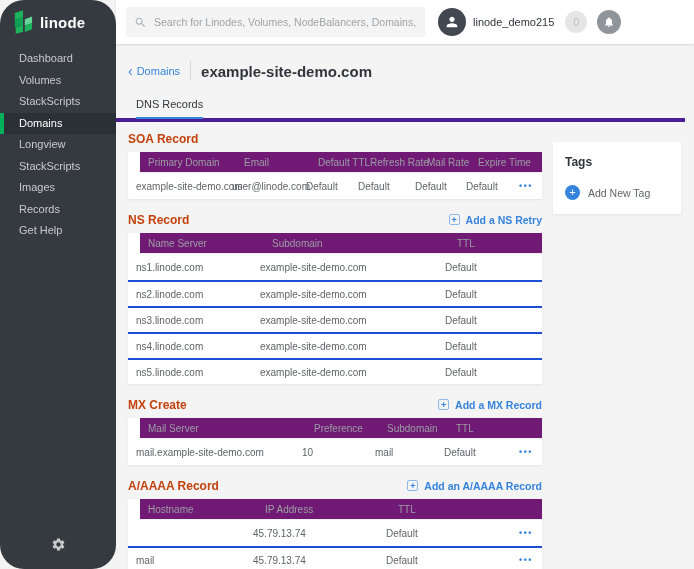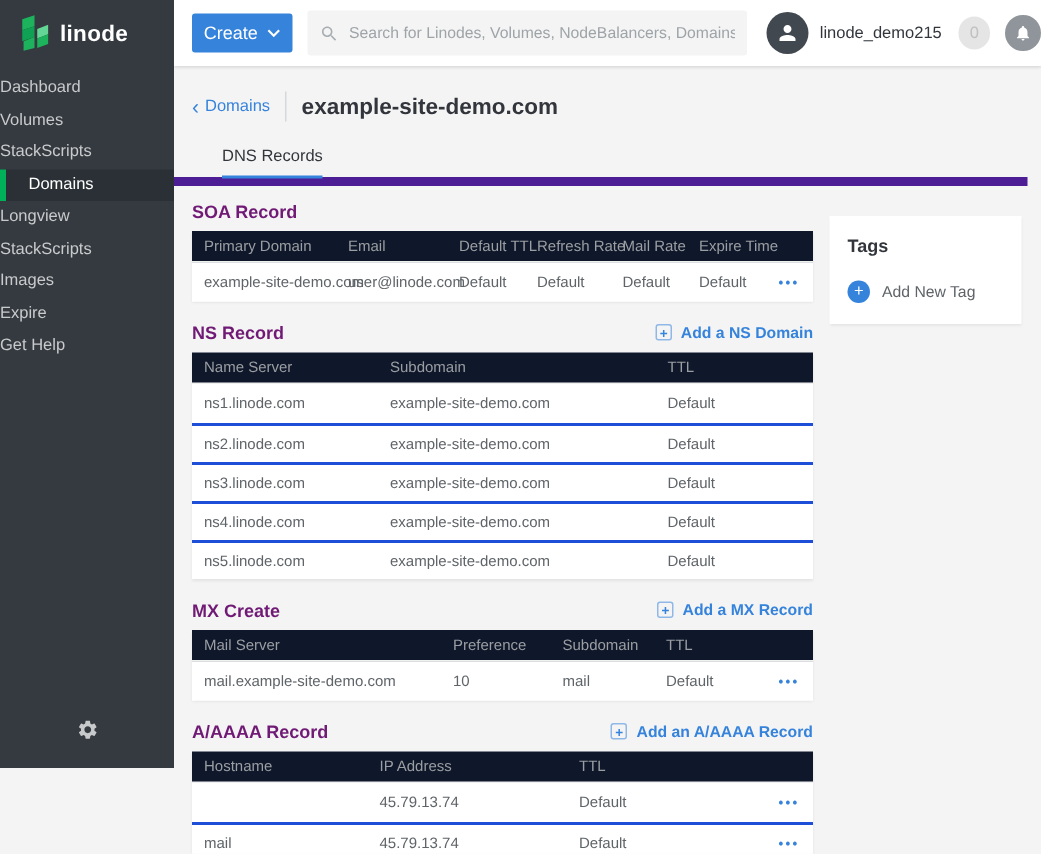--- a/index.html
+++ b/index.html
@@ -1,25 +1,25 @@
 <!DOCTYPE html>
 <html><head>
 <meta charset="utf-8">
 <style>
   * { margin:0; padding:0; box-sizing:border-box; }
   html,body { width:694px; height:569px; overflow:hidden; }
   body { font-family:"Liberation Sans", sans-serif; background:#f4f4f4; position:relative; }
 
   
-  .sidebar { position:absolute; left:0; top:0; width:116px; height:512px; background:#343a40; z-index:5; }
+  .sidebar { position:absolute; left:0; top:0; width:116px; height:569px; background:#343a40; z-index:5;border-radius:24px; }
   .logo { display:flex; align-items:center; height:44px; padding-left:13px; }
   .logo svg { margin-right:7px; }
   .logo-text { color:#fff; font-size:15px; font-weight:bold; letter-spacing:.2px; }
   .nav { margin-top:4px; }
-  .nav-item { height:21.5px; line-height:21.5px; font-size:11px; color:#c9cacc; cursor:pointer; }
+  .nav-item { height:21.5px; line-height:21.5px; padding-left:19px; font-size:11px; color:#c9cacc; cursor:pointer; }
   .nav-item.active { background:#2b3036; color:#ffffff; border-left:4px solid #00b159; padding-left:15px; }
   .gear { position:absolute; bottom:13px; left:0; width:116px; text-align:center; }
   .gear svg { opacity:.92; }
 
   
   .topbar { position:absolute; left:116px; top:0; width:578px; height:44px; background:#ffffff;
             box-shadow:0 1px 2px rgba(0,0,0,.12); display:flex; align-items:center; z-index:4; }
   .create-btn { margin-left:12px; width:68px; height:26px; background:#3683dc; color:#fff; border:none;
                 font-size:12px; font-family:inherit; border-radius:2px; display:flex; align-items:center;
                 justify-content:center; gap:6px; cursor:pointer; }
@@ -40,44 +40,44 @@
 
   
   .content { position:absolute; left:116px; top:44px; width:578px; height:525px; background:#f4f4f4;
              padding-top:15px; }
   .breadcrumb-row { display:flex; align-items:center; margin-left:12px; height:24px; }
   .back-link { color:#3683dc; font-size:11px; text-decoration:none; display:flex; align-items:center; cursor:pointer; }
   .back-link .chev { font-size:14px; margin-right:4px; line-height:1; }
   .bc-divider { width:1px; height:20px; background:#d6d7d9; margin:0 10px; }
   .page-title { font-size:15px; font-weight:bold; color:#32363c; }
 
-  .tabbar { margin-top:11px; margin-right:9px; border-bottom:6px solid #4c1d95; padding-left:32px; }
+  .tabbar { margin-top:11px; margin-right:9px; border-bottom:4px solid #4c1d95; padding-left:20px; }
   .tab { display:inline-block; font-size:11px; color:#32363c; padding-bottom:7px; cursor:pointer; }
   .tab.active { border-bottom:2px solid #3683dc; margin-bottom:-1px; }
 
   .cols { display:flex; align-items:flex-start; margin-left:12px; margin-top:8px; }
   .left-col { width:414px; }
   .right-col { width:128px; margin-left:11px; margin-top:12px; }
 
   .section { margin-bottom:12px; }
   .section-head { display:flex; justify-content:space-between; align-items:center; height:17px; margin-bottom:5px; }
-  .section-title { font-size:12px; font-weight:bold; color:#701a75; }
+  .section-title { font-size:12px; font-weight:bold; color:#c2410c; }
   .add-link { display:flex; align-items:center; color:#3683dc; font-size:10.5px; font-weight:bold;
               text-decoration:none; cursor:pointer; }
   .plus-box { width:11px; height:11px; border:1px solid #8fb8e8; border-radius:2px; color:#3683dc;
               font-size:9px; line-height:10px; text-align:center; margin-right:6px; display:inline-block; }
 
   .table { background:#ffffff; box-shadow:0 1px 2px rgba(0,0,0,.07); }
   .row { display:grid; align-items:center; }
   .sec-0 .row { grid-template-columns:96px 74px 52px 57px 51px 1fr 28px; }
   .sec-1 .row { grid-template-columns:124px 185px 1fr 28px; }
   .sec-2 .row { grid-template-columns:166px 73px 69px 1fr 28px; }
   .sec-3 .row { grid-template-columns:117px 133px 1fr 28px; }
   .cell { padding-left:8px; white-space:nowrap; overflow:visible; }
-  .thead { height:21px; background:#0f172a; border-bottom:1px solid #f0f0f0; }
+  .thead { height:21px; background:#701a75; border-bottom:1px solid #f0f0f0;margin-left:12px; }
   .thead .cell { font-size:10px; color:#9b9ea2; }
   .trow { height:26px; background:#fff; }
   .trow + .trow { border-top:2px solid #1d4ed8; }
   .trow .cell { font-size:10px; color:#5f6468; }
   .menu-cell { text-align:right; padding-right:9px; color:#3683dc; font-size:9px; letter-spacing:1.5px;
                font-weight:bold; cursor:pointer; }
 
   .tags-card { background:#fff; box-shadow:0 1px 2px rgba(0,0,0,.07); padding:13px 12px 14px 12px; }
   .tags-title { font-size:12px; font-weight:bold; color:#32363c; }
   .add-tag { display:flex; align-items:center; margin-top:16px; cursor:pointer; }
@@ -100,37 +100,31 @@
     <span class="logo-text">linode</span>
   </div>
   <nav class="nav" id="nav">
       <div class="nav-item">Dashboard</div>
       <div class="nav-item">Volumes</div>
       <div class="nav-item">StackScripts</div>
       <div class="nav-item active">Domains</div>
       <div class="nav-item">Longview</div>
       <div class="nav-item">StackScripts</div>
       <div class="nav-item">Images</div>
-      <div class="nav-item">Expire</div>
+      <div class="nav-item">Records</div>
       <div class="nav-item">Get Help</div>
     </nav>
   <div class="gear">
     <svg width="15" height="15" viewBox="0 0 24 24" fill="#d5d6d7">
       <path d="M19.14 12.94c.04-.3.06-.61.06-.94 0-.32-.02-.64-.07-.94l2.03-1.58c.18-.14.23-.41.12-.61l-1.92-3.32c-.12-.22-.37-.29-.59-.22l-2.39.96c-.5-.38-1.03-.7-1.62-.94L14.4 2.81c-.04-.24-.24-.41-.48-.41h-3.84c-.24 0-.43.17-.47.41L9.25 5.35c-.59.24-1.13.57-1.62.94l-2.39-.96c-.22-.08-.47 0-.59.22L2.74 8.87c-.12.21-.08.47.12.61l2.03 1.58c-.05.3-.09.63-.09.94s.02.64.07.94l-2.03 1.58c-.18.14-.23.41-.12.61l1.92 3.32c.12.22.37.29.59.22l2.39-.96c.5.38 1.03.7 1.62.94l.36 2.54c.05.24.24.41.48.41h3.84c.24 0 .44-.17.47-.41l.36-2.54c.59-.24 1.13-.56 1.62-.94l2.39.96c.22.08.47 0 .59-.22l1.92-3.32c.12-.22.07-.47-.12-.61l-2.01-1.58zM12 15.6c-1.98 0-3.6-1.62-3.6-3.6s1.62-3.6 3.6-3.6 3.6 1.62 3.6 3.6-1.62 3.6-3.6 3.6z"></path>
     </svg>
   </div>
 </aside>
 
 <header class="topbar">
-  <button class="create-btn">
-    <span>Create</span>
-    <svg width="9" height="6" viewBox="0 0 10 6">
-      <polyline points="1,1 5,5 9,1" fill="none" stroke="#ffffff" stroke-width="1.6"></polyline>
-    </svg>
-  </button>
   <div class="search-wrap">
     <svg width="13" height="13" viewBox="0 0 24 24" fill="#a9aeb2">
       <path d="M15.5 14h-.79l-.28-.27C15.41 12.59 16 11.11 16 9.5 16 5.91 13.09 3 9.5 3S3 5.91 3 9.5 5.91 16 9.5 16c1.61 0 3.09-.59 4.23-1.57l.27.28v.79l5 4.99L20.49 19l-4.99-5zm-6 0C7.01 14 5 11.99 5 9.5S7.01 5 9.5 5 14 7.01 14 9.5 11.99 14 9.5 14z"></path>
     </svg>
     <input class="search-input" type="text" placeholder="Search for Linodes, Volumes, NodeBalancers, Domains, Tags..." style="">
   </div>
   <div class="user-wrap">
     <div class="avatar">
       <svg width="16" height="16" viewBox="0 0 24 24" fill="#ffffff">
         <path d="M12 12c2.21 0 4-1.79 4-4s-1.79-4-4-4-4 1.79-4 4 1.79 4 4 4zm0 2c-2.67 0-8 1.34-8 4v2h16v-2c0-2.66-5.33-4-8-4z"></path>
@@ -185,21 +179,21 @@
               <div class="cell">Default</div>
               <div class="menu-cell">•••</div>
             </div>
           </div>
         </section>
         <section class="section sec-1">
           <div class="section-head">
             <h2 class="section-title">NS Record</h2>
             <a class="add-link">
               <span class="plus-box">+</span>
-              <span>Add a NS Domain</span>
+              <span>Add a NS Retry</span>
             </a>
           </div>
           <div class="table">
             <div class="row thead">
               <div class="cell">Name Server</div>
               <div class="cell">Subdomain</div>
               <div class="cell">TTL</div>
               <div></div>
             </div>
             <div class="row trow">

